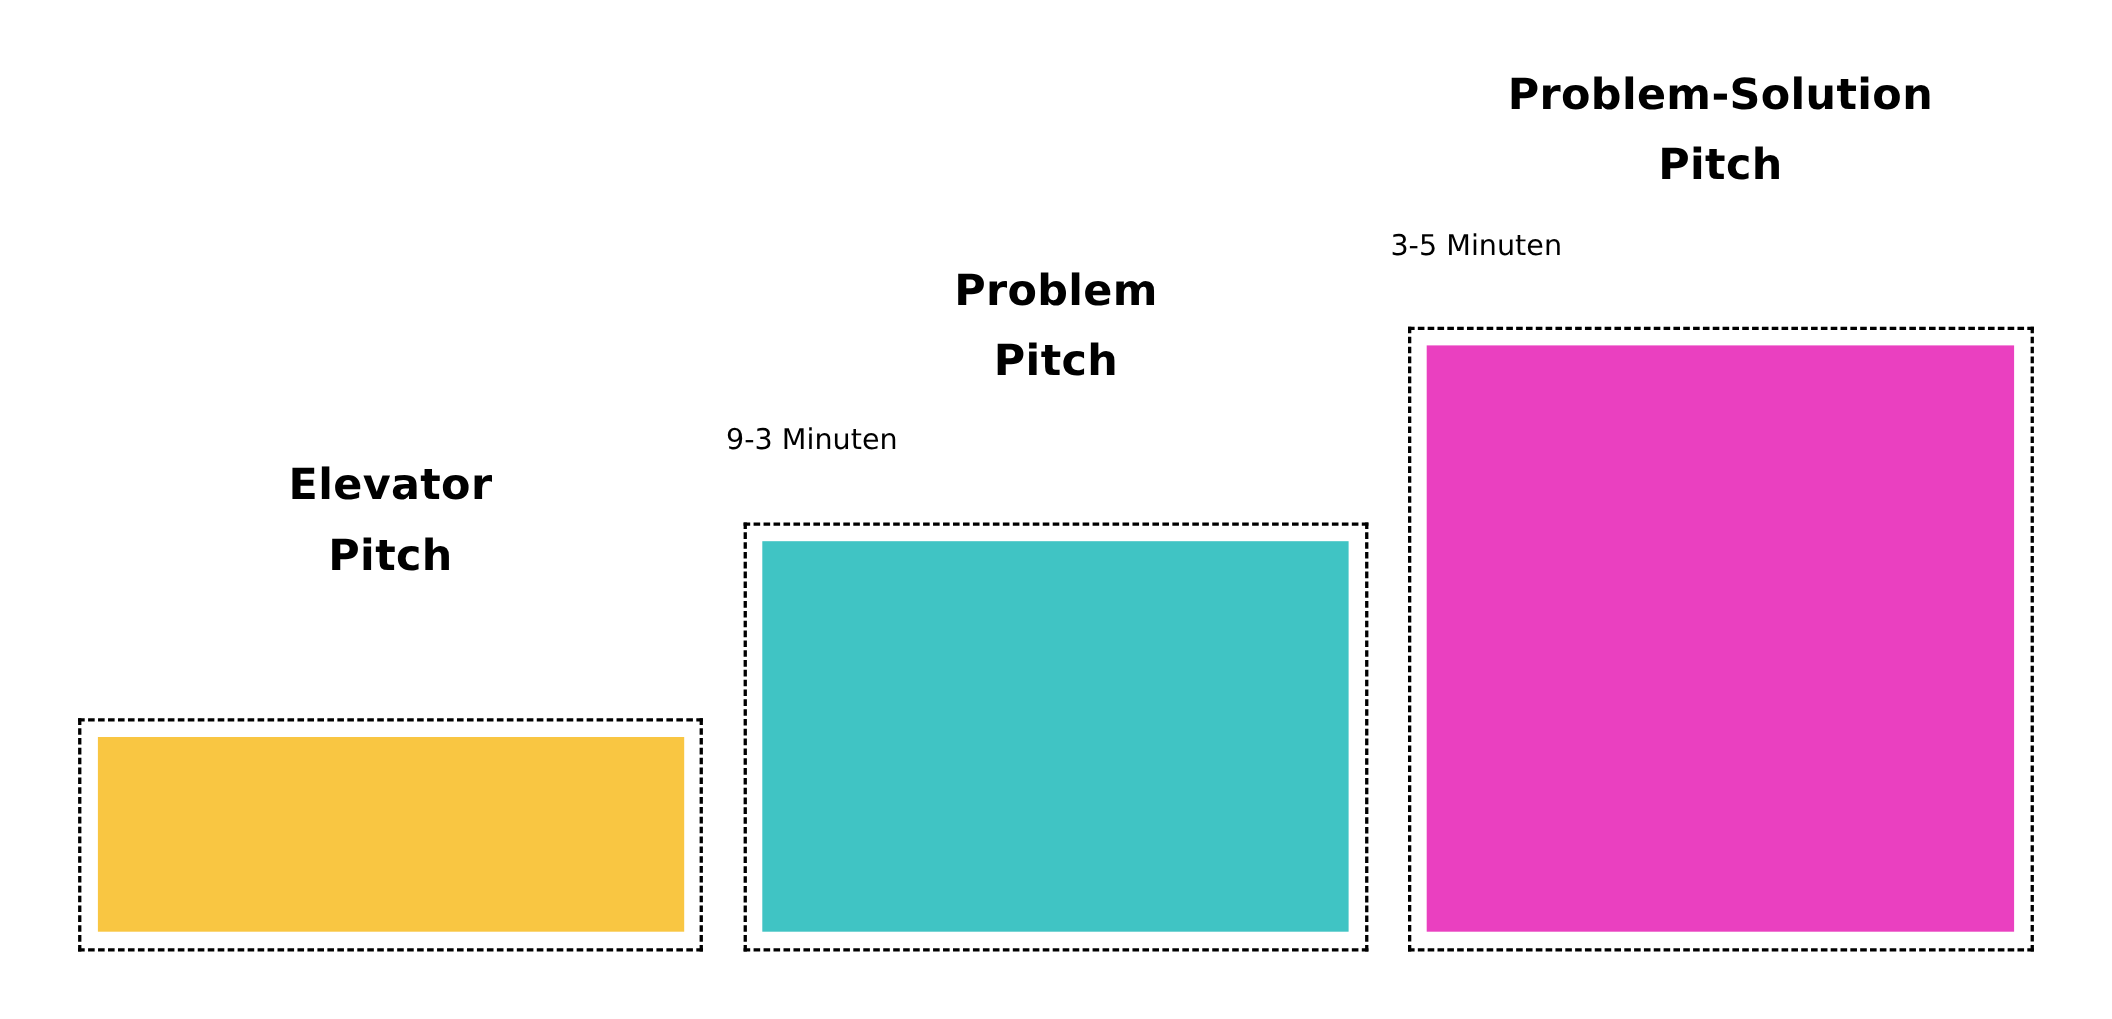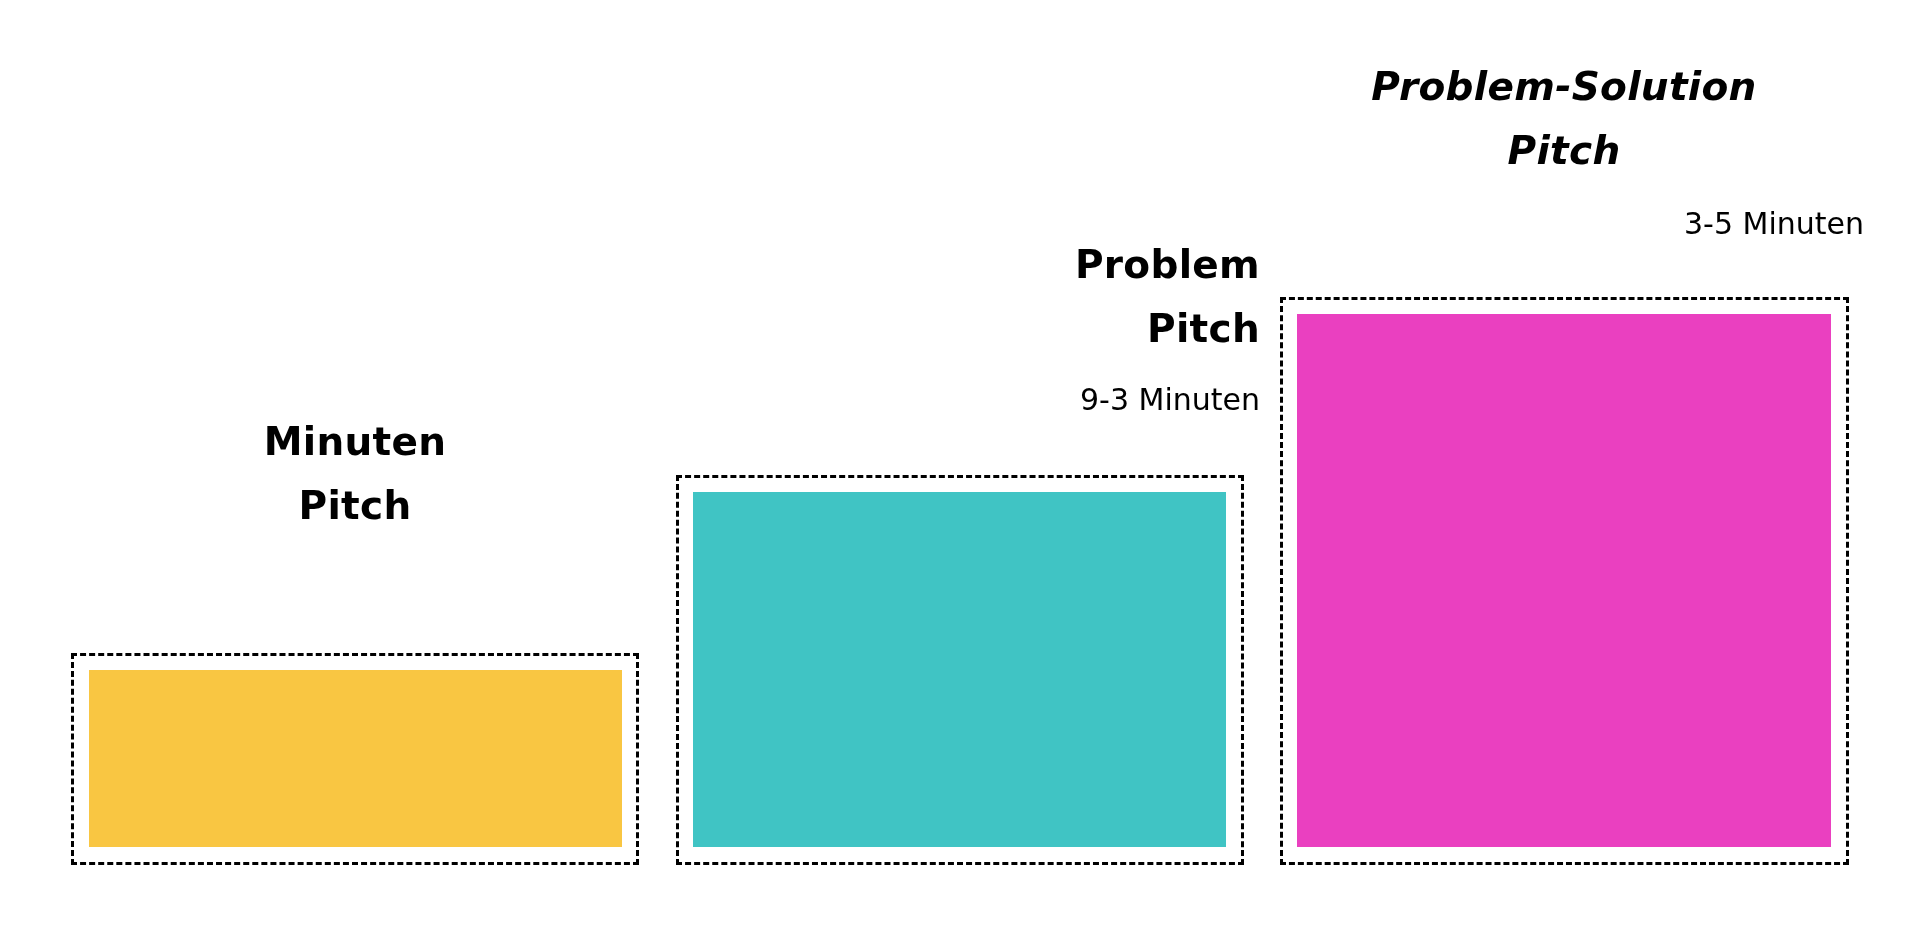--- a/index.html
+++ b/index.html
@@ -24,55 +24,55 @@
       font-weight: bold;
       font-size: 39px;
       line-height: 64px;
       letter-spacing: 0.3px;
       margin: 0;
     }
     .pitch-title span { display: block; }
     .pitch-duration {
       position: absolute;
       width: 600px;
-      text-align: right;
-      font-size: 30px;
+      text-align: left;
+      font-size: 26px;
       line-height: 30px;
       margin: 0;
     }
     .box-outline {
       position: absolute;
       box-sizing: border-box;
       border: 3px dashed #000000;
     }
     .box-fill {
       position: absolute;
     }
   </style>
 </head>
 <body>
 
 <div class="stage">
 
   <div class="pitch-title" style="left:55px; top:410px;">
-    <span>Minuten</span>
+    <span>Elevator</span>
     <span>Pitch</span>
   </div>
   <div class="box-outline" style="left:71px; top:653px; width:568px; height:212px;"></div>
   <div class="box-fill" style="left:89px; top:670px; width:533px; height:177px; background:#F9C642;"></div>
 
-  <div class="pitch-title" style="left:660px; top:233px;text-align:right;">
+  <div class="pitch-title" style="left:660px; top:233px;">
     <span>Problem</span>
     <span>Pitch</span>
   </div>
   <div class="pitch-duration" style="left:660px; top:385px;">9-3 Minuten</div>
   <div class="box-outline" style="left:676px; top:475px; width:568px; height:390px;"></div>
   <div class="box-fill" style="left:693px; top:492px; width:533px; height:355px; background:#40C4C4;"></div>
 
-  <div class="pitch-title" style="left:1264px; top:55px;font-style:italic;">
+  <div class="pitch-title" style="left:1264px; top:55px;">
     <span>Problem-Solution</span>
     <span>Pitch</span>
   </div>
   <div class="pitch-duration" style="left:1264px; top:209px;">3-5 Minuten</div>
   <div class="box-outline" style="left:1280px; top:297px; width:569px; height:568px;"></div>
   <div class="box-fill" style="left:1297px; top:314px; width:534px; height:533px; background:#EA40C0;"></div>
 
 </div>
 
 </body></html>

